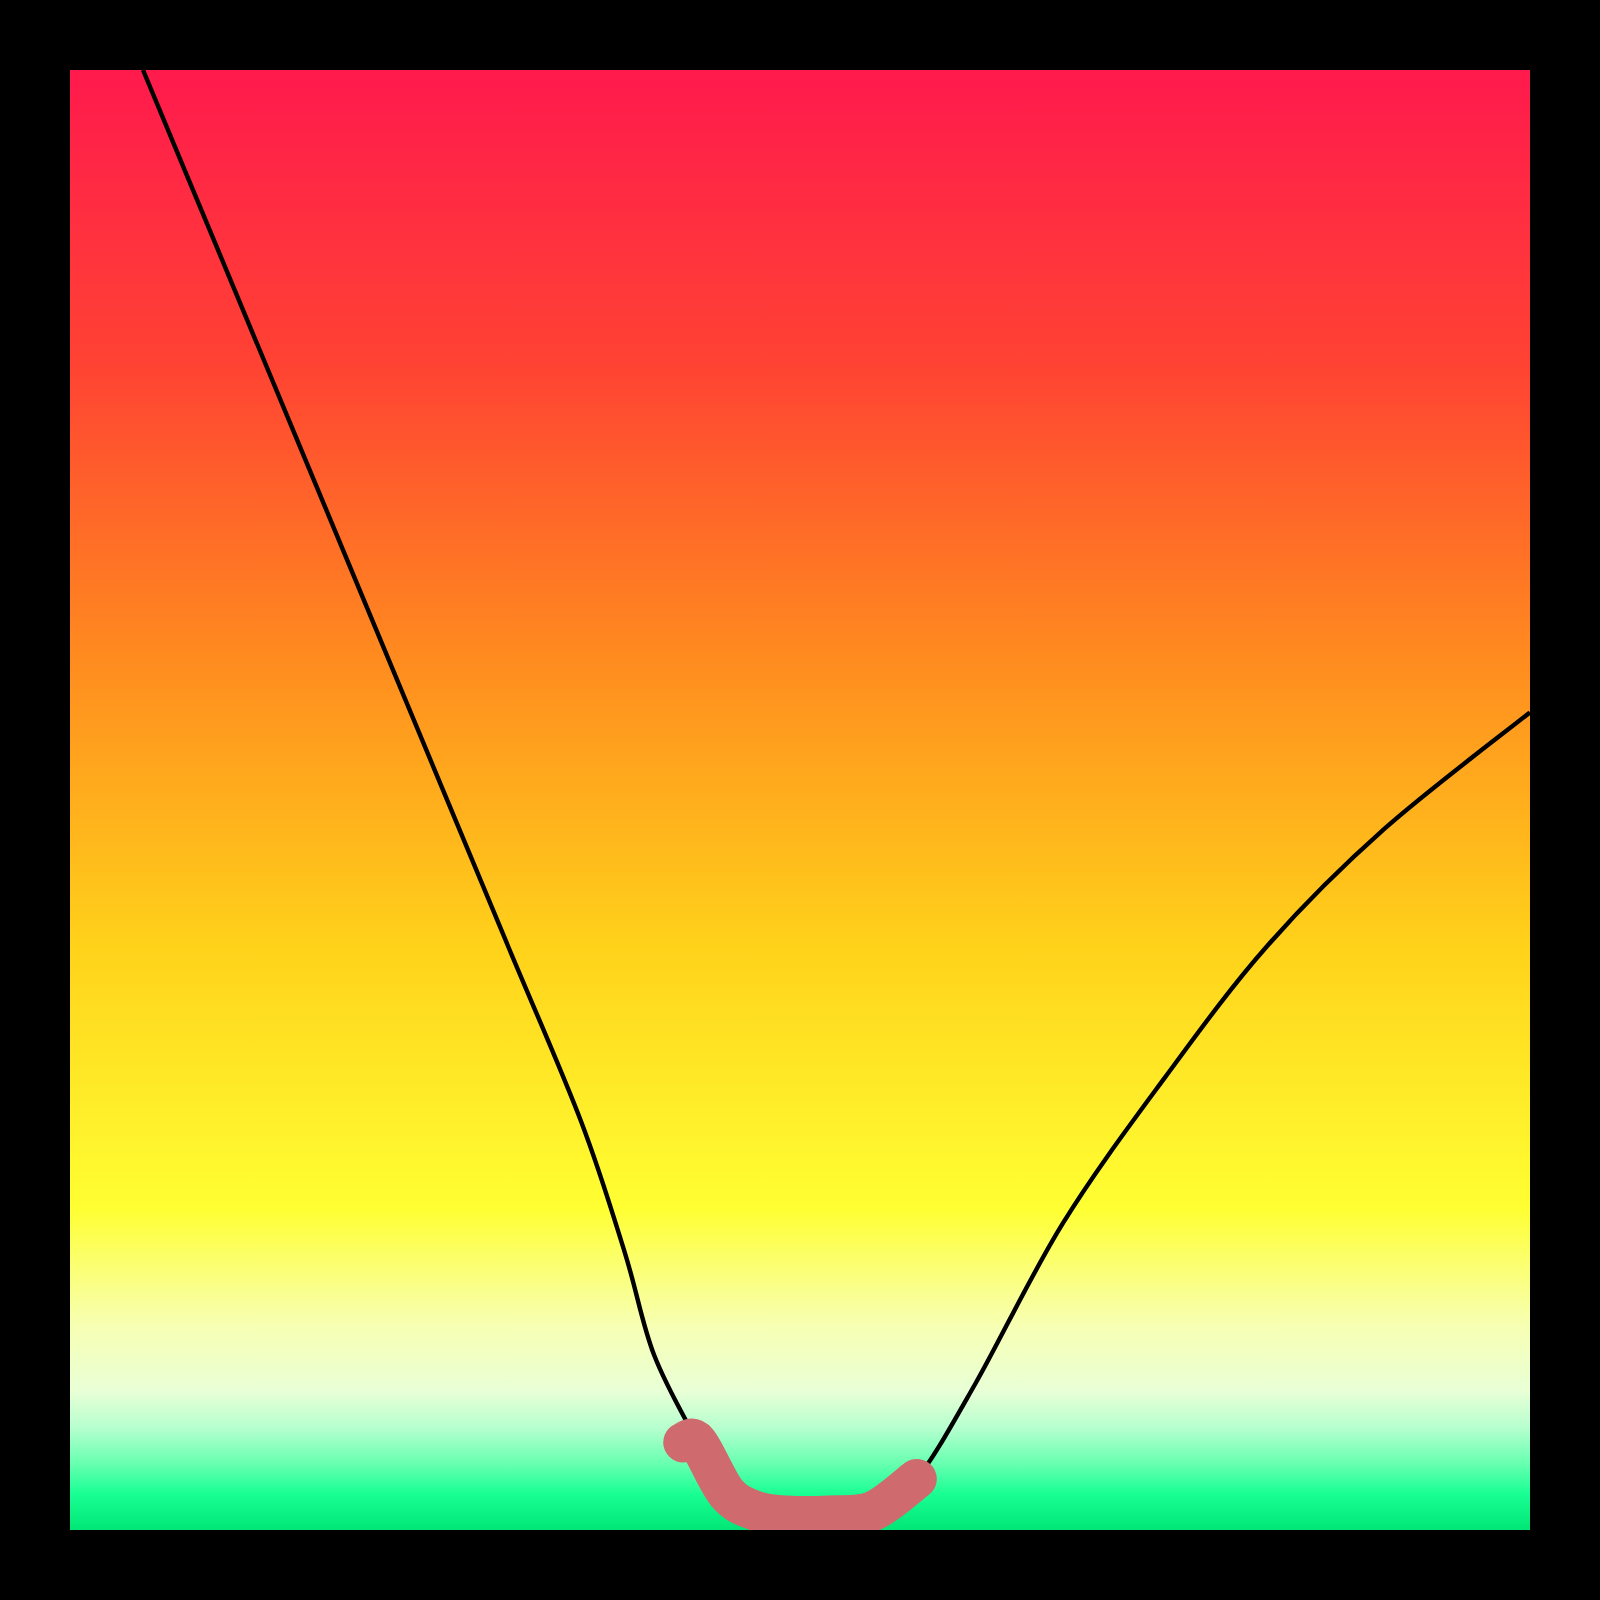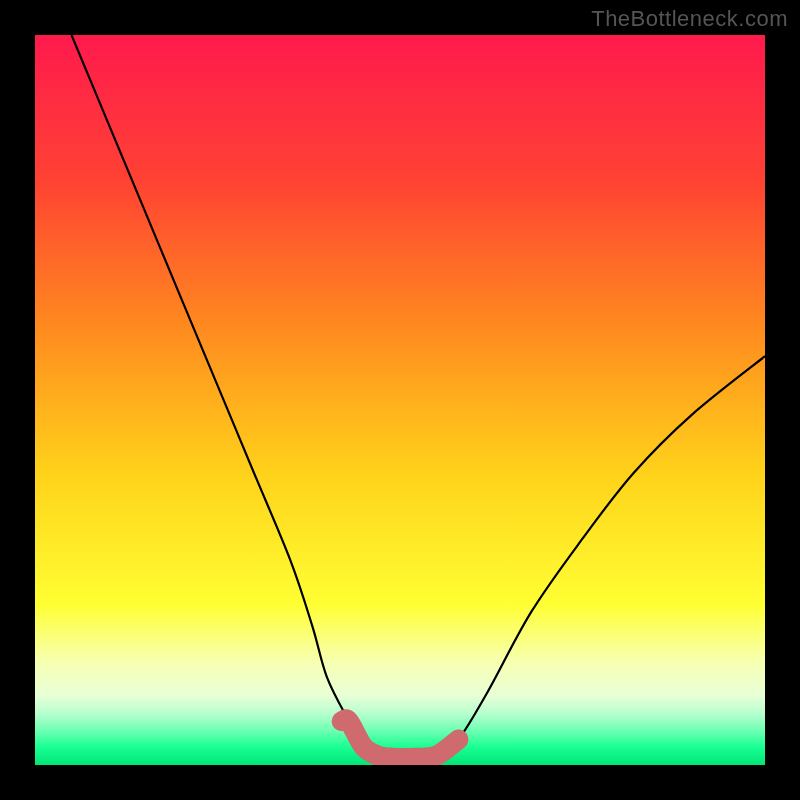--- a/index.html
+++ b/index.html
@@ -38,21 +38,20 @@
   .plot svg {
     display: block;
     width: 730px;
     height: 730px;
   }
 </style>
 </head>
 <body>
 
 <div class="frame">
-  <div class="watermark">TheBottleneck.com</div>
 
   <div class="plot">
     <svg id="chart-svg" viewBox="0 0 730 730" preserveAspectRatio="none">
       <defs>
         <linearGradient id="bg-grad" x1="0" y1="0" x2="0" y2="1">
             <stop offset="0%" stop-color="#ff1a4d"></stop>
             <stop offset="20%" stop-color="#ff4233"></stop>
             <stop offset="40%" stop-color="#ff8a1f"></stop>
             <stop offset="60%" stop-color="#ffd21a"></stop>
             <stop offset="78%" stop-color="#ffff33"></stop>

